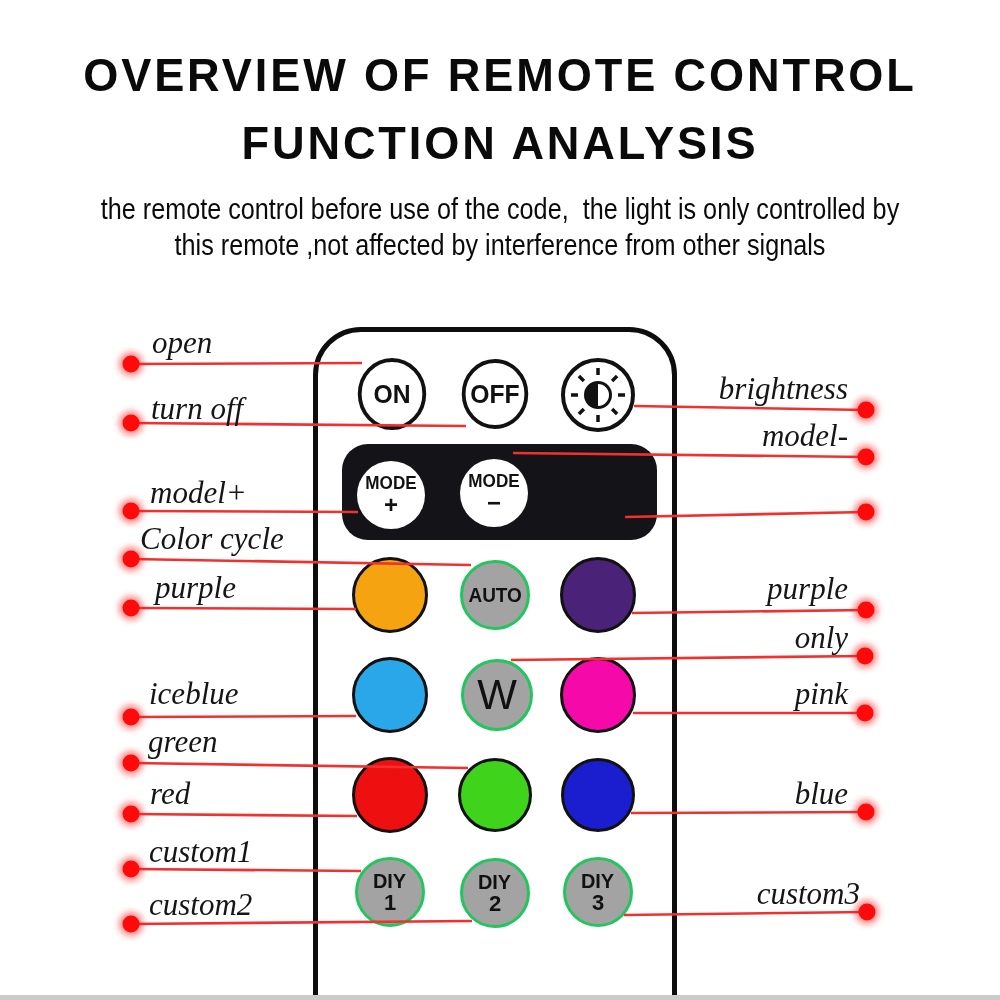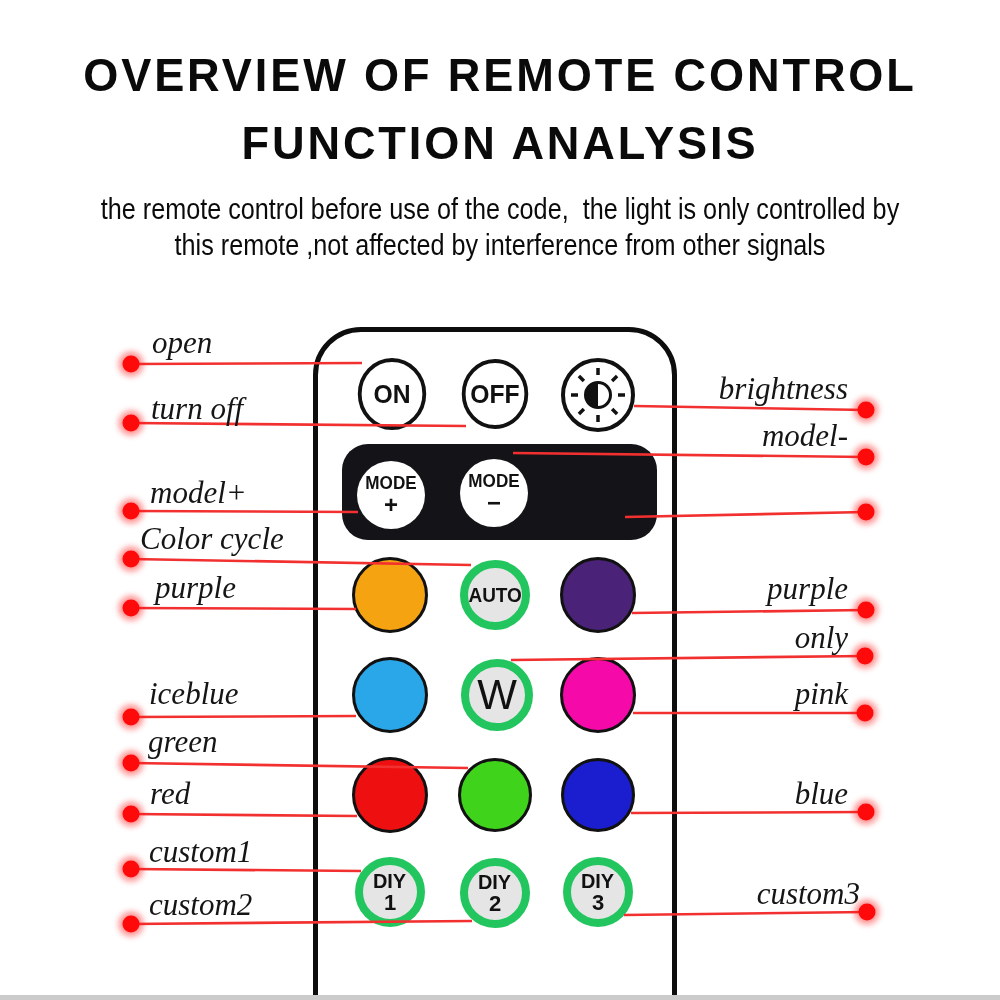--- a/index.html
+++ b/index.html
@@ -27,21 +27,21 @@
     left:342px;top:444px;width:315px;height:96px;background:#141418;
     border-radius:26px;
   }
   
   .cbtn{
     box-sizing:border-box;border-radius:50%;display:flex;flex-direction:column;
     align-items:center;justify-content:center;text-align:center;
     font-weight:700;color:#111;line-height:1;
   }
   .ring{background:#fff;border:4px solid #111;}
-  .thinring{background:#e5e5e5;border:8px solid #22c55e;}
+  .thinring{background:#a3a3a3;border:3px solid #22c55e;}
   .noring{background:#fff;border:none;}
   .colorbtn{border:3px solid #111;}
   .onoff{font-size:26px;letter-spacing:0;transform:scaleX(.95);}
   .modetxt{font-size:18px;transform:scaleX(.95);}
   .modesign{font-size:24px;margin-top:1px;}
   .statictxt{font-size:16px;transform:scaleX(.9);letter-spacing:.5px;}
   .autotxt{font-size:20px;transform:scaleX(.95);}
   .wtxt{font-size:42px;font-weight:400;}
   .diytxt{font-size:21px;font-weight:600;transform:scaleX(.95);}
   .diynum{font-size:22px;font-weight:600;margin-top:1px;}

